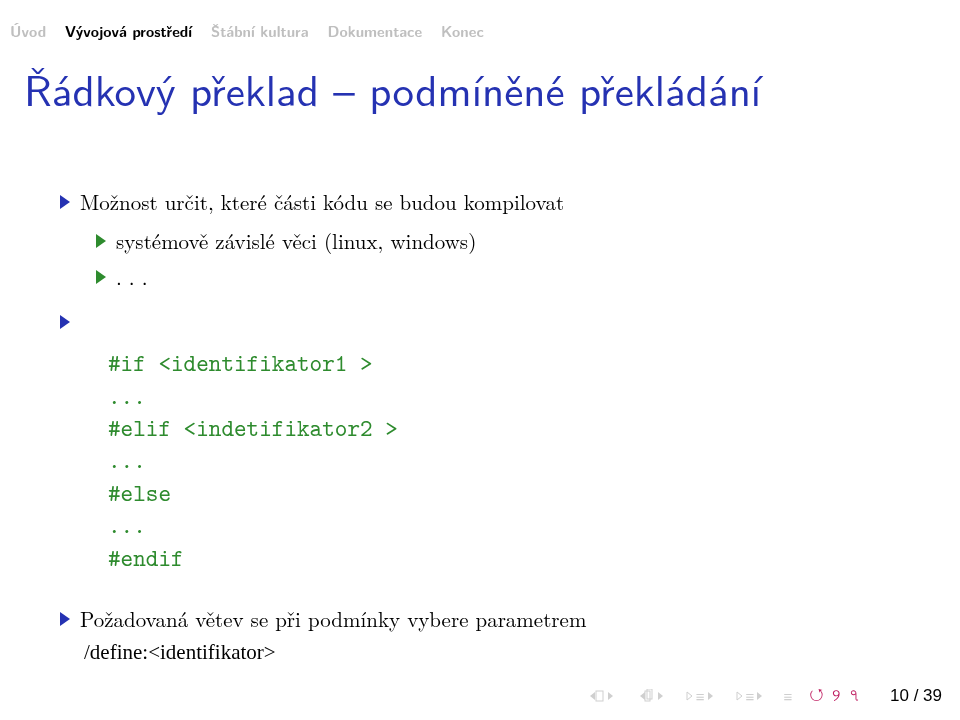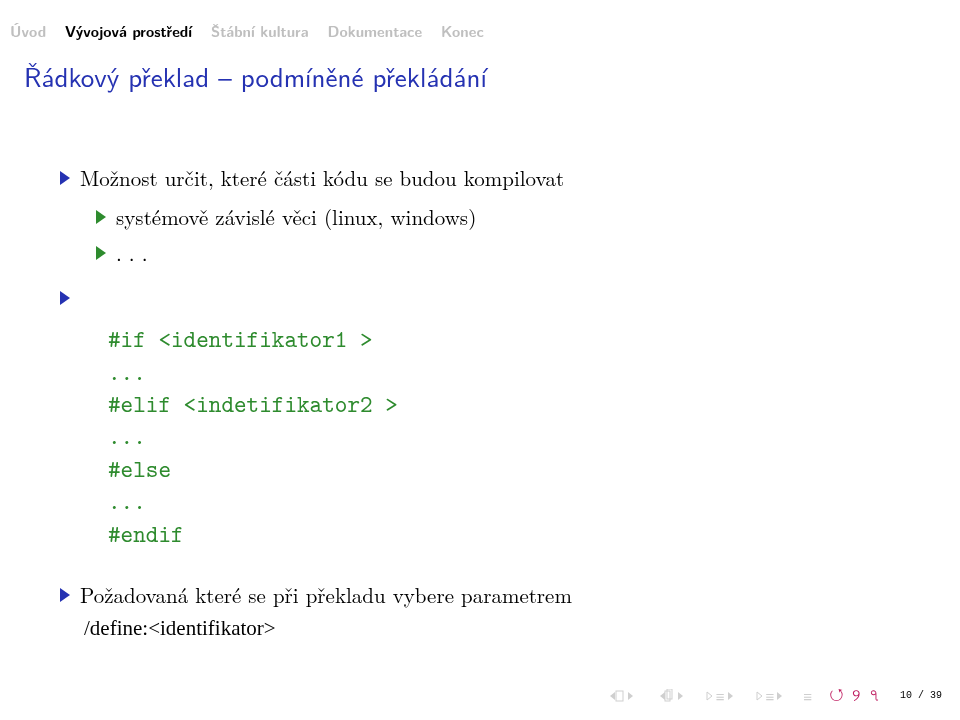--- a/index.html
+++ b/index.html
@@ -14,21 +14,21 @@
   .nav {
     padding: 20px 10px 14px 10px;
     font-size: 15px;
     color: #bfbfbf;
   }
   .nav span { margin-right: 14px; font-weight: 700; }
   .nav .dim { color: #bfbfbf; }
   .nav .current { color: #000; }
   .title {
     color: #2532b2;
-    font-size: 27px;
+    font-size: 43px;
     font-weight: 400;
     padding: 0 24px 30px 24px;
   }
   .content {
     padding: 36px 44px 0 44px;
     font-size: 21px;
     font-family: "Latin Modern Roman", "Computer Modern Serif", "Noto Serif", Georgia, serif;
     line-height: 1.55;
   }
   .tri {
@@ -69,21 +69,21 @@
     display: flex;
     gap: 18px;
     align-items: center;
     color: #cfcfcf;
     font-size: 14px;
   }
   .navicons .grp { display:flex; align-items:center; gap:2px; }
   .navicons svg { display:block; }
   .eqstack { color:#cfcfcf; font-size:15px; letter-spacing:-1px; }
   .loop { color:#be185d; font-size:17px; }
-  .pagenum { font-size:10px; color:#000; margin-left:6px; font-family: Liberation Mono, monospace; }
+  .pagenum { font-size:17px; color:#000; margin-left:16px; font-family: Liberation Sans, sans-serif; }
 </style>
 </head>
 <body>
 
 <div class="nav">
   <span class="dim">Úvod</span>
   <span class="current">Vývojová prostředí</span>
   <span class="dim">Štábní kultura</span>
   <span class="dim">Dokumentace</span>
   <span class="dim">Konec</span>
@@ -104,21 +104,21 @@
       <span class="tri blue"></span>
       <div class="codeblock">#if &lt;identifikator1 &gt;
 ...
 #elif &lt;indetifikator2 &gt;
 ...
 #else
 ...
 #endif</div>
     </li>
     <li>
-      <span class="tri blue"></span><span>Požadovaná které se při překladu vybere parametrem</span><br>
+      <span class="tri blue"></span><span>Požadovaná větev se při podmínky vybere parametrem</span><br>
       <span style="padding-left:24px;" class="tt">/define:&lt;identifikator&gt;</span>
     </li>
   </ul>
 </div>
 
 <div class="footer">
   <div class="navicons">
     <span class="grp">
       <svg width="20" height="12">
           <polygon points="6,6 11,2 11,10" fill="#cfcfcf"></polygon>

